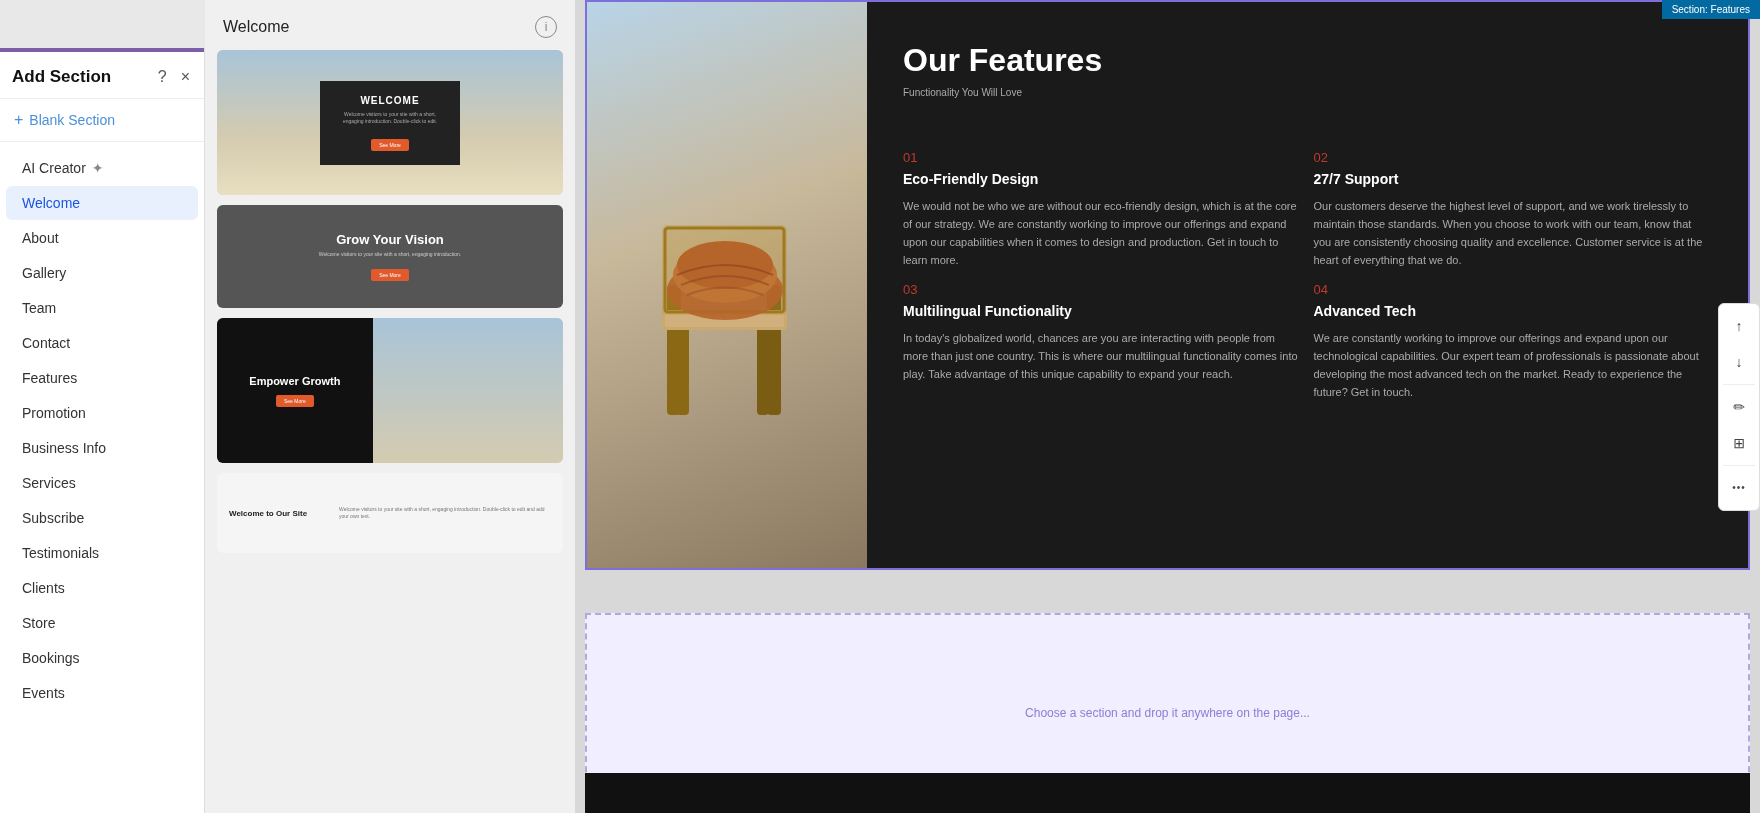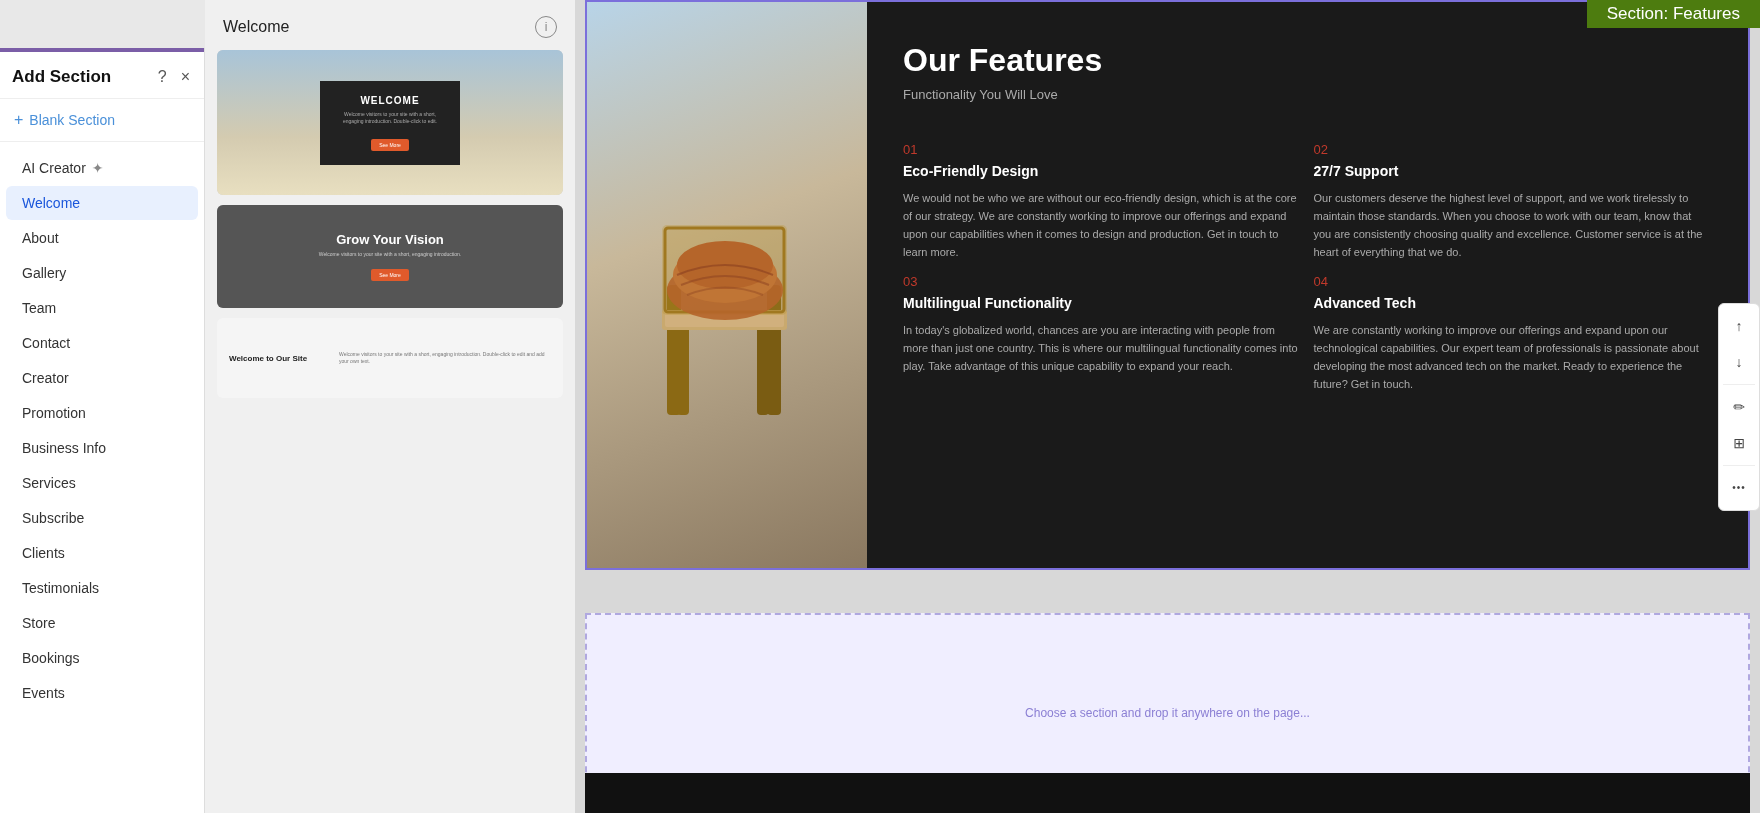--- a/index.html
+++ b/index.html
@@ -307,24 +307,24 @@
       flex: 1;
       position: relative;
       background: #d8d8d8;
       overflow: hidden;
     }
 
     .section-label {
       position: absolute;
       top: 0;
       right: 0;
-      background: #4d7c0f;
-      color: #fff;
-      font-size: 17px;
-      padding: 4px 20px;
+      background: #0369a1;
+      color: #fff;
+      font-size: 10px;
+      padding: 4px 10px;
       z-index: 10;
     }
 
     .features-section {
       position: absolute;
       top: 0;
       left: 10px;
       right: 10px;
       height: 570px;
       border: 2px solid #7b6fdb;
@@ -367,23 +367,23 @@
     }
 
     .features-title {
       font-size: 32px;
       font-weight: 700;
       color: #fff;
       margin-bottom: 8px;
     }
 
     .features-subtitle {
-      font-size: 13px;
+      font-size: 10px;
       color: #aaa;
-      margin-bottom: 40px;
+      margin-bottom: 52px;
     }
 
     .features-grid {
       display: grid;
       grid-template-columns: 1fr 1fr;
       gap: 12px;
     }
 
     .feature-item {}
 
@@ -491,27 +491,27 @@
   <ul class="nav-list">
     <li class="ai-creator-item">
       <span>AI Creator</span>
       <span class="ai-icon">✦</span>
     </li>
     <li class="nav-item active">Welcome</li>
     <li class="nav-item">About</li>
     <li class="nav-item">Gallery</li>
     <li class="nav-item">Team</li>
     <li class="nav-item">Contact</li>
-    <li class="nav-item">Creator</li>
+    <li class="nav-item">Features</li>
     <li class="nav-item">Promotion</li>
     <li class="nav-item">Business Info</li>
     <li class="nav-item">Services</li>
     <li class="nav-item">Subscribe</li>
+    <li class="nav-item">Testimonials</li>
     <li class="nav-item">Clients</li>
-    <li class="nav-item">Testimonials</li>
     <li class="nav-item">Store</li>
     <li class="nav-item">Bookings</li>
     <li class="nav-item">Events</li>
   </ul>
 </div>
 
 <div class="middle-panel">
   <div class="middle-header">
     <span class="middle-header-title">Welcome</span>
     <div class="info-icon">i</div>
@@ -532,20 +532,29 @@
     <div class="template-card">
       <div class="template-grow">
         <div class="grow-content">
           <div class="grow-title">Grow Your Vision</div>
           <div class="grow-text">Welcome visitors to your site with a short, engaging introduction.</div>
           <div class="grow-btn">See More</div>
         </div>
       </div>
     </div>
 
+    <div class="template-card">
+      <div class="template-empower">
+        <div class="empower-left">
+          <div class="empower-title">Empower Growth</div>
+          <div class="empower-btn">See More</div>
+        </div>
+        <div class="empower-right"></div>
+      </div>
+    </div>
 
     <div class="template-card">
       <div class="template-welcome2">
         <div class="welcome2-left">Welcome to Our Site</div>
         <div class="welcome2-right">Welcome visitors to your site with a short, engaging introduction. Double-click to edit and add your own text.</div>
       </div>
     </div>
 
   </div>
 </div>

